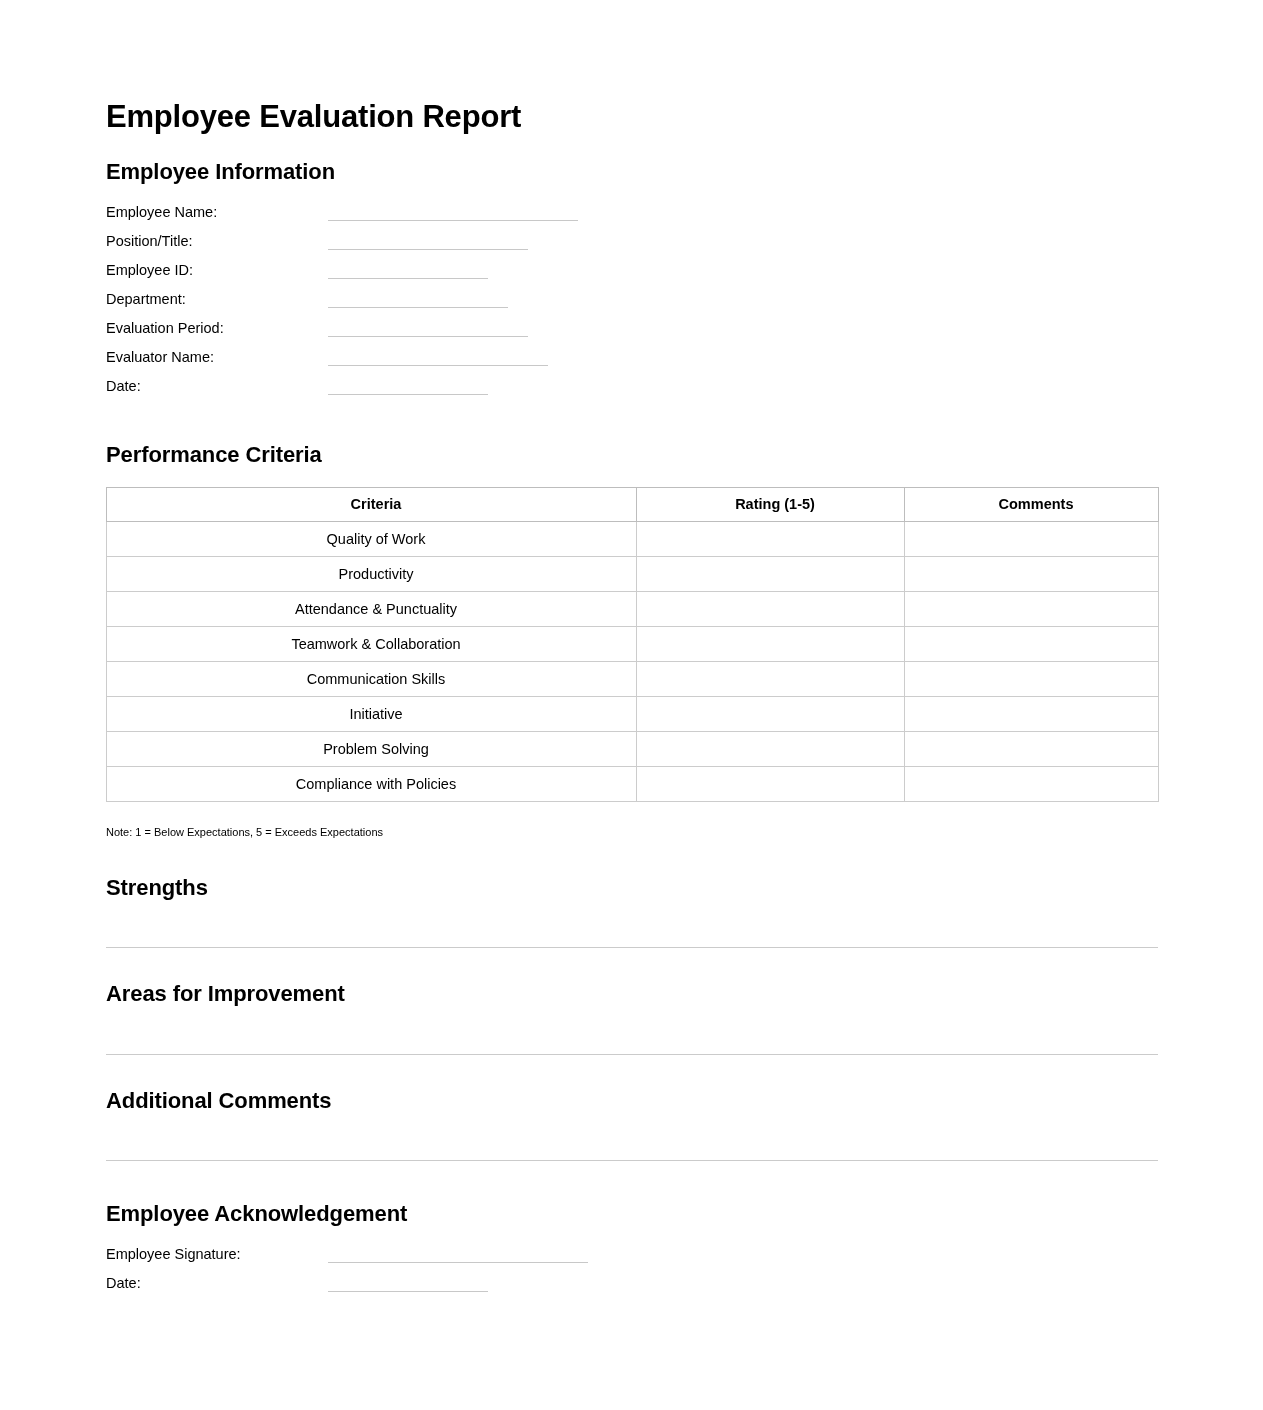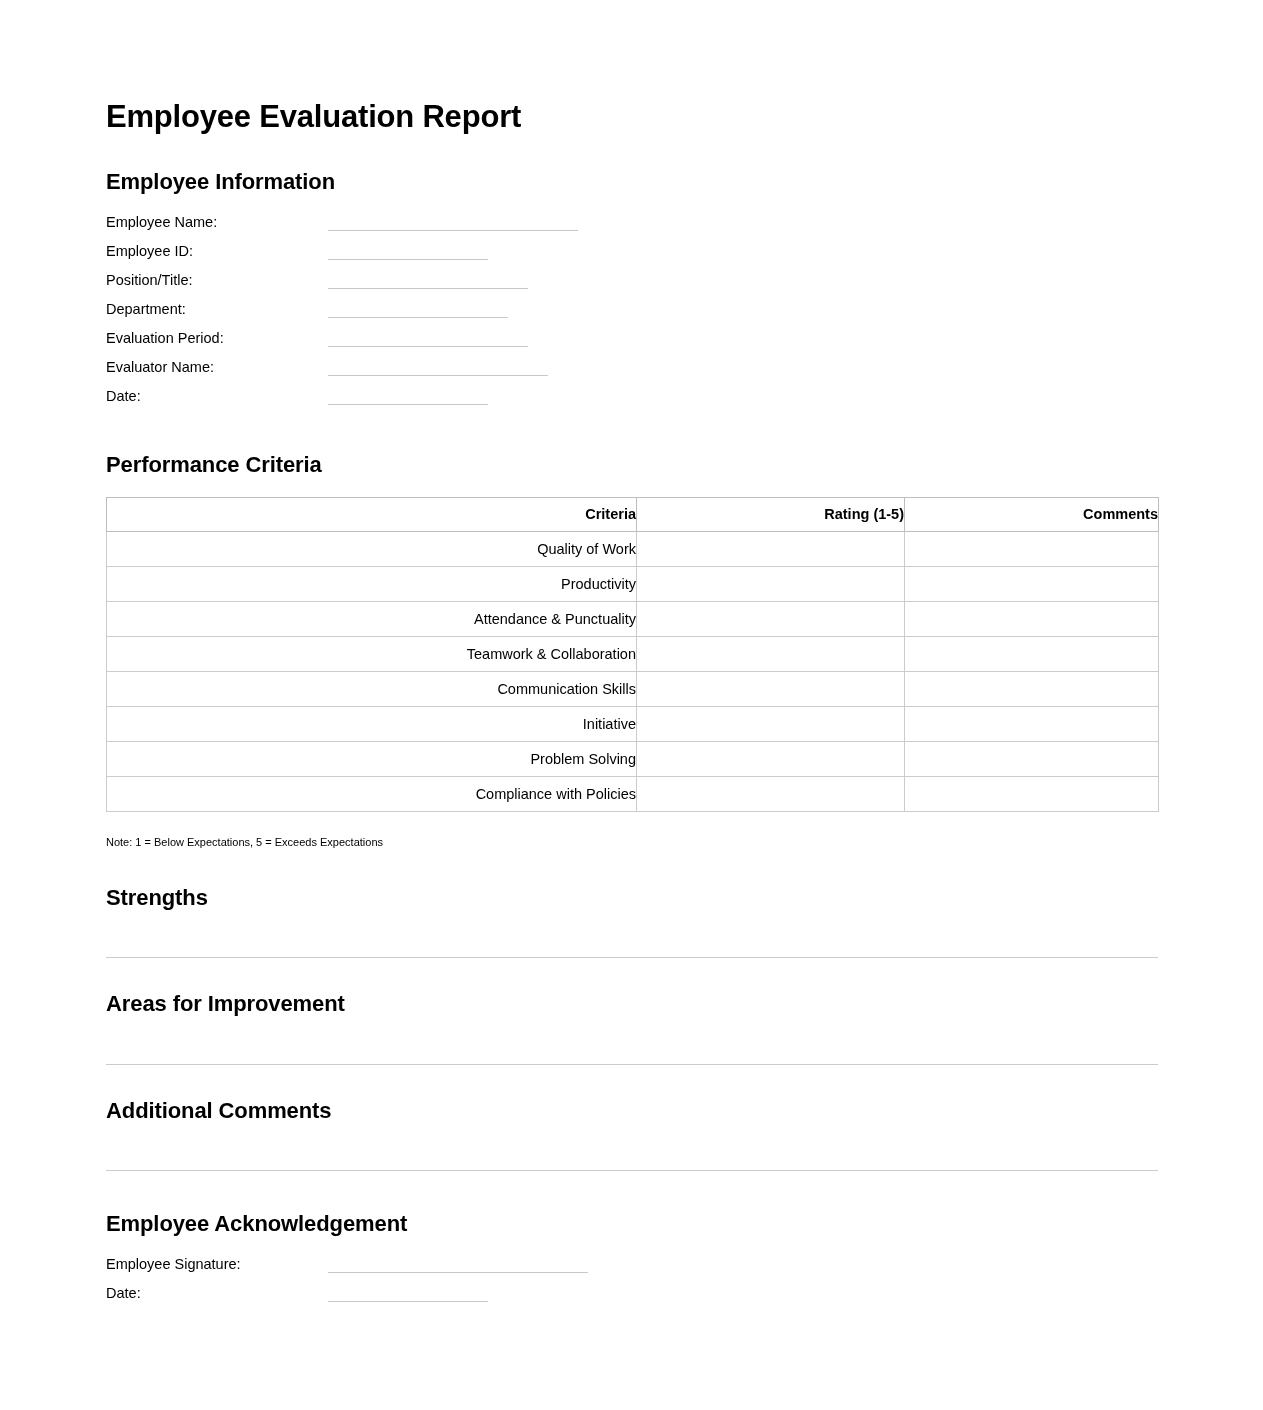--- a/index.html
+++ b/index.html
@@ -32,21 +32,21 @@
   }
 
   
   .section-heading {
     font-size: 22px;
     font-weight: bold;
     line-height: 1.2;
     margin: 0;
     letter-spacing: -0.1px;
   }
-  .sh-emp-info   { margin-top: 35px; }
+  .sh-emp-info   { margin-top: 25px; }
   .sh-perf       { margin-top: 37px; }
   .sh-free       { margin-top: 16px; }
 
   
   .field-list {
     margin-top: 17px;
   }
   .field-row {
     display: flex;
     height: 29px;
@@ -67,21 +67,21 @@
   
   .criteria-table {
     margin-top: 18px;
     width: 1052px;
     border-collapse: collapse;
     table-layout: fixed;
   }
   .criteria-table th,
   .criteria-table td {
     border: 1px solid #cccccc;
-    text-align: right;
+    text-align: center;
     vertical-align: middle;
     padding: 0 0 0 9px;
     font-size: 14.5px;
     line-height: 20px;
   }
   .criteria-table thead th {
     font-weight: bold;
     height: 33px;
     border-color: #bdbdbd;
   }
@@ -126,26 +126,26 @@
   <h1 class="doc-title">Employee Evaluation Report</h1>
 
   <h2 class="section-heading sh-emp-info">Employee Information</h2>
 
   <div class="field-list">
     <div class="field-row">
       <span class="field-label" style="display: inline-block; width: 214px;">Employee Name:</span>
       <span class="field-line" style="width:250px"></span>
     </div>
     <div class="field-row">
+      <span class="field-label" style="display: inline-block; width: 214px;">Position/Title:</span>
+      <span class="field-line" style="width:200px"></span>
+    </div>
+    <div class="field-row">
       <span class="field-label" style="display: inline-block; width: 214px;">Employee ID:</span>
       <span class="field-line" style="width:160px"></span>
-    </div>
-    <div class="field-row">
-      <span class="field-label" style="display: inline-block; width: 214px;">Position/Title:</span>
-      <span class="field-line" style="width:200px"></span>
     </div>
     <div class="field-row">
       <span class="field-label" style="display: inline-block; width: 214px;">Department:</span>
       <span class="field-line" style="width:180px"></span>
     </div>
     <div class="field-row">
       <span class="field-label" style="display: inline-block; width: 214px;">Evaluation Period:</span>
       <span class="field-line" style="width:200px"></span>
     </div>
     <div class="field-row">

